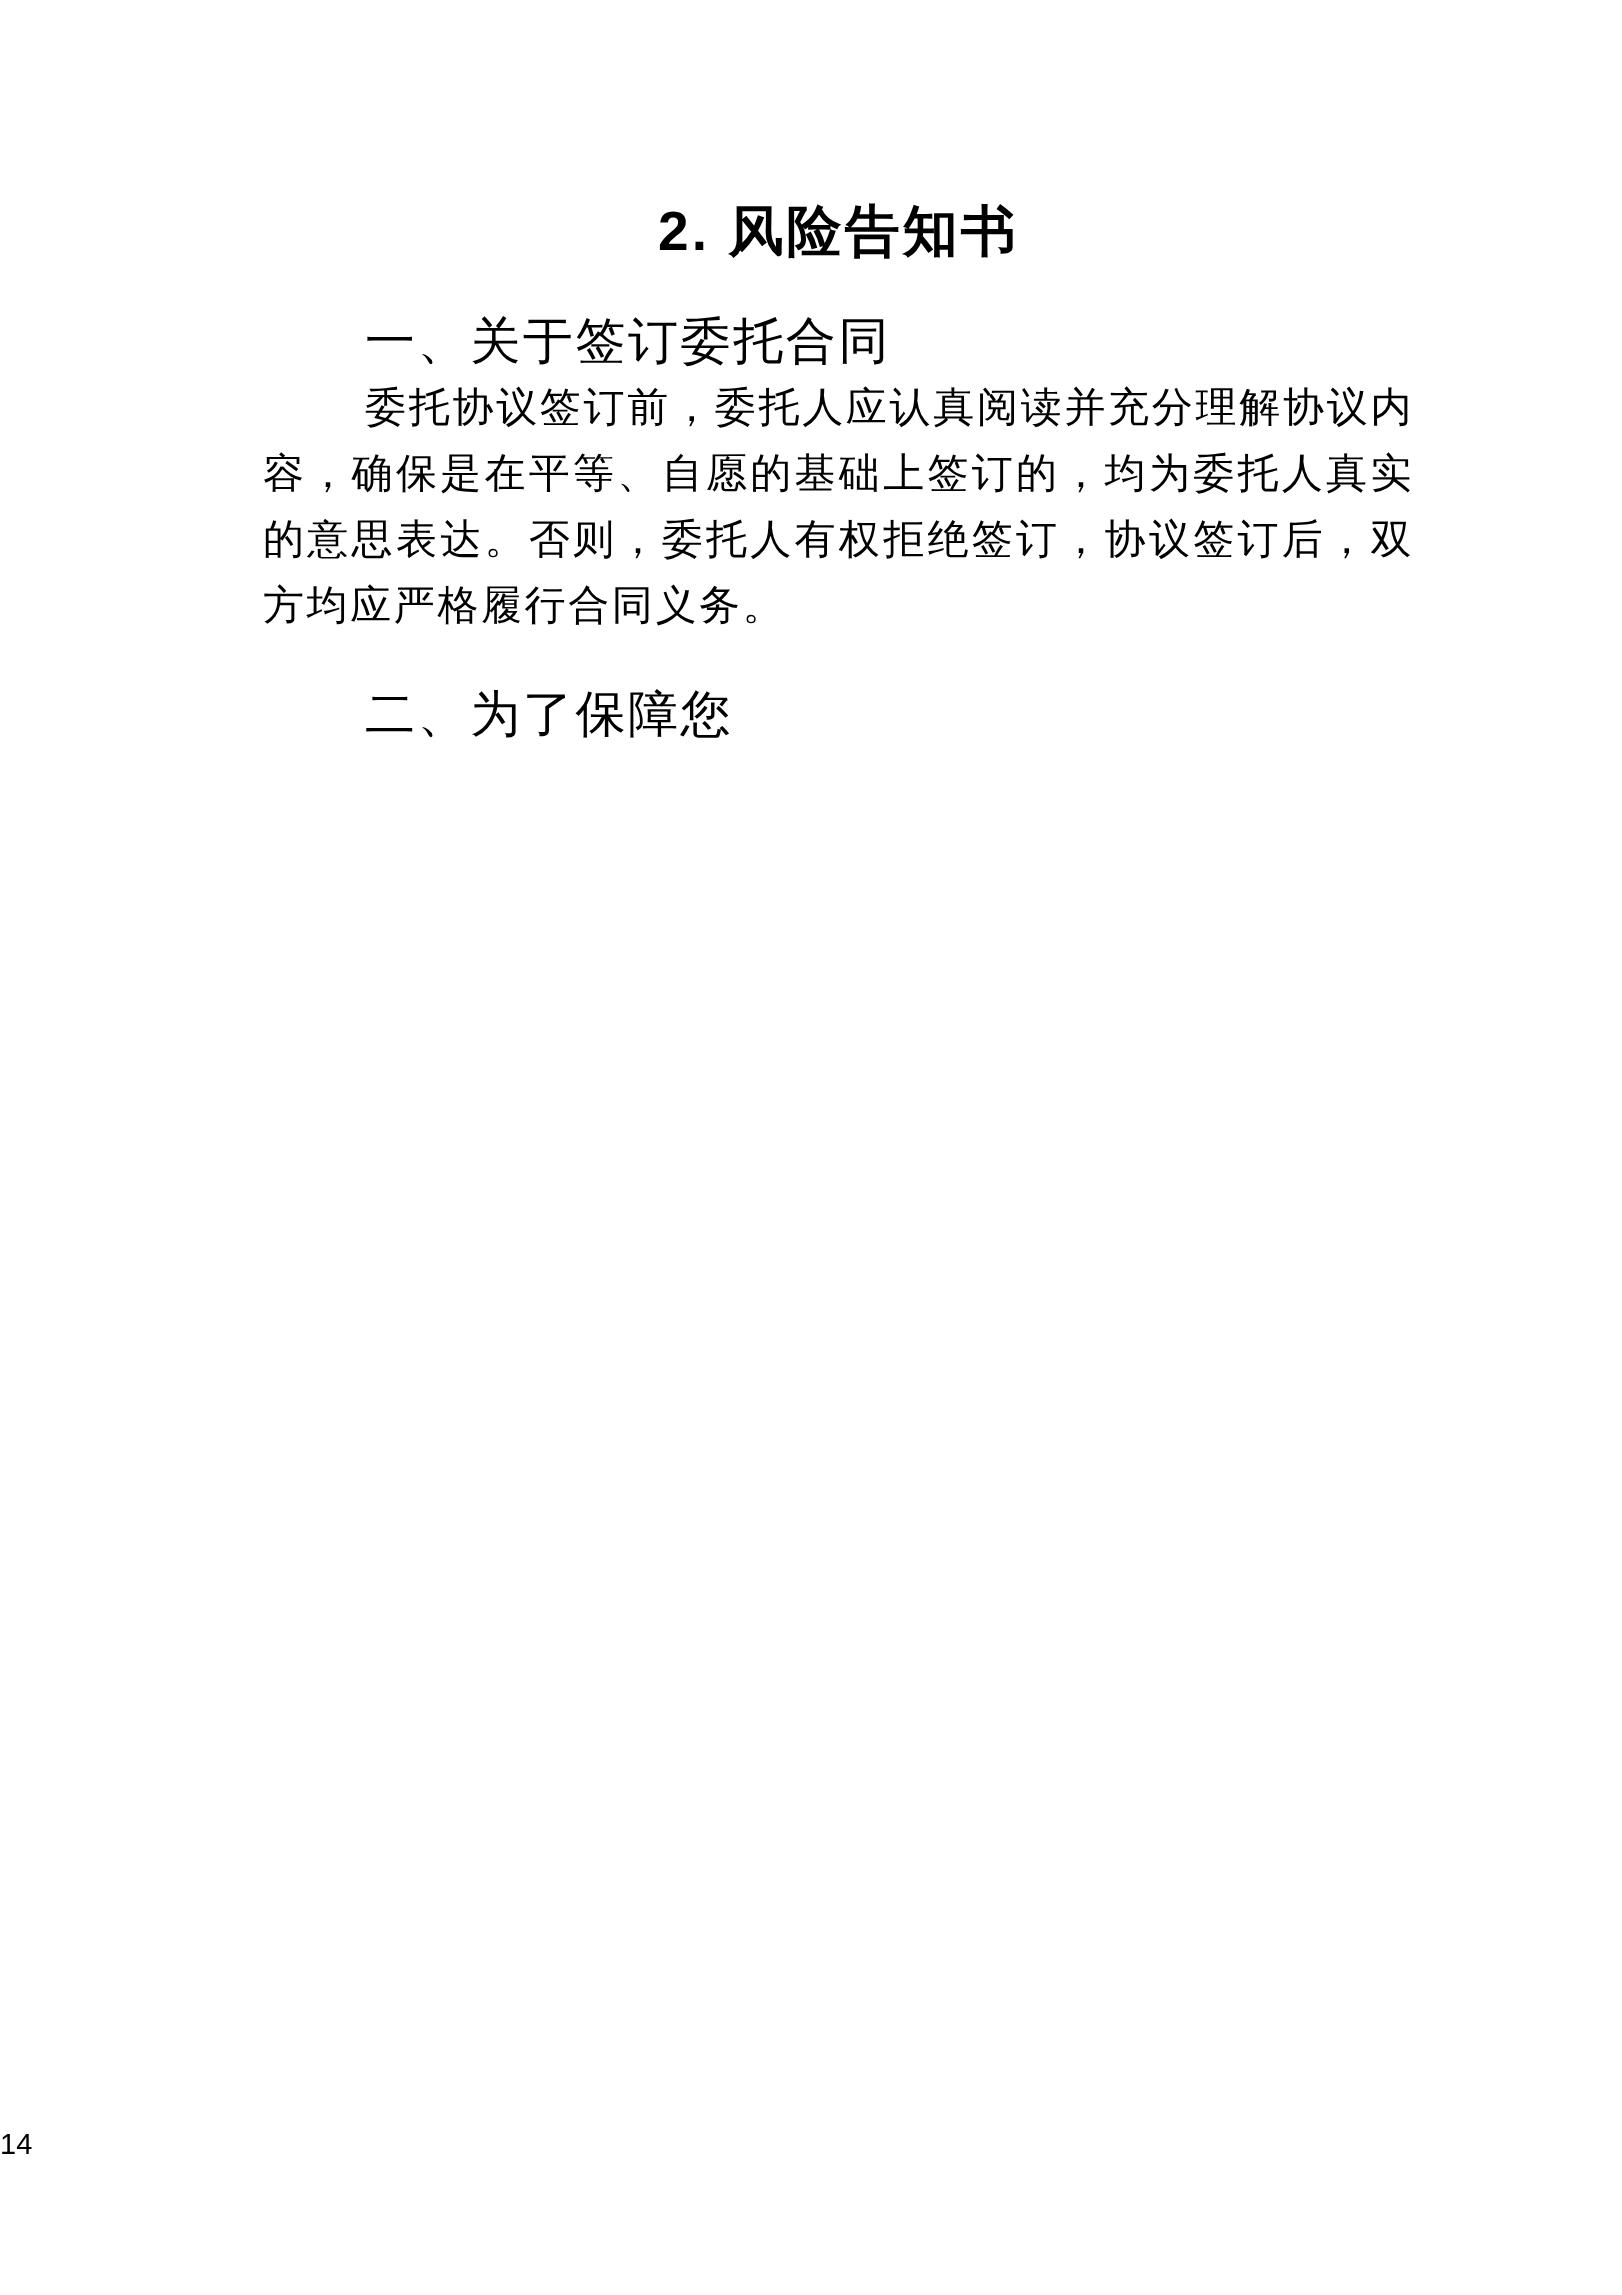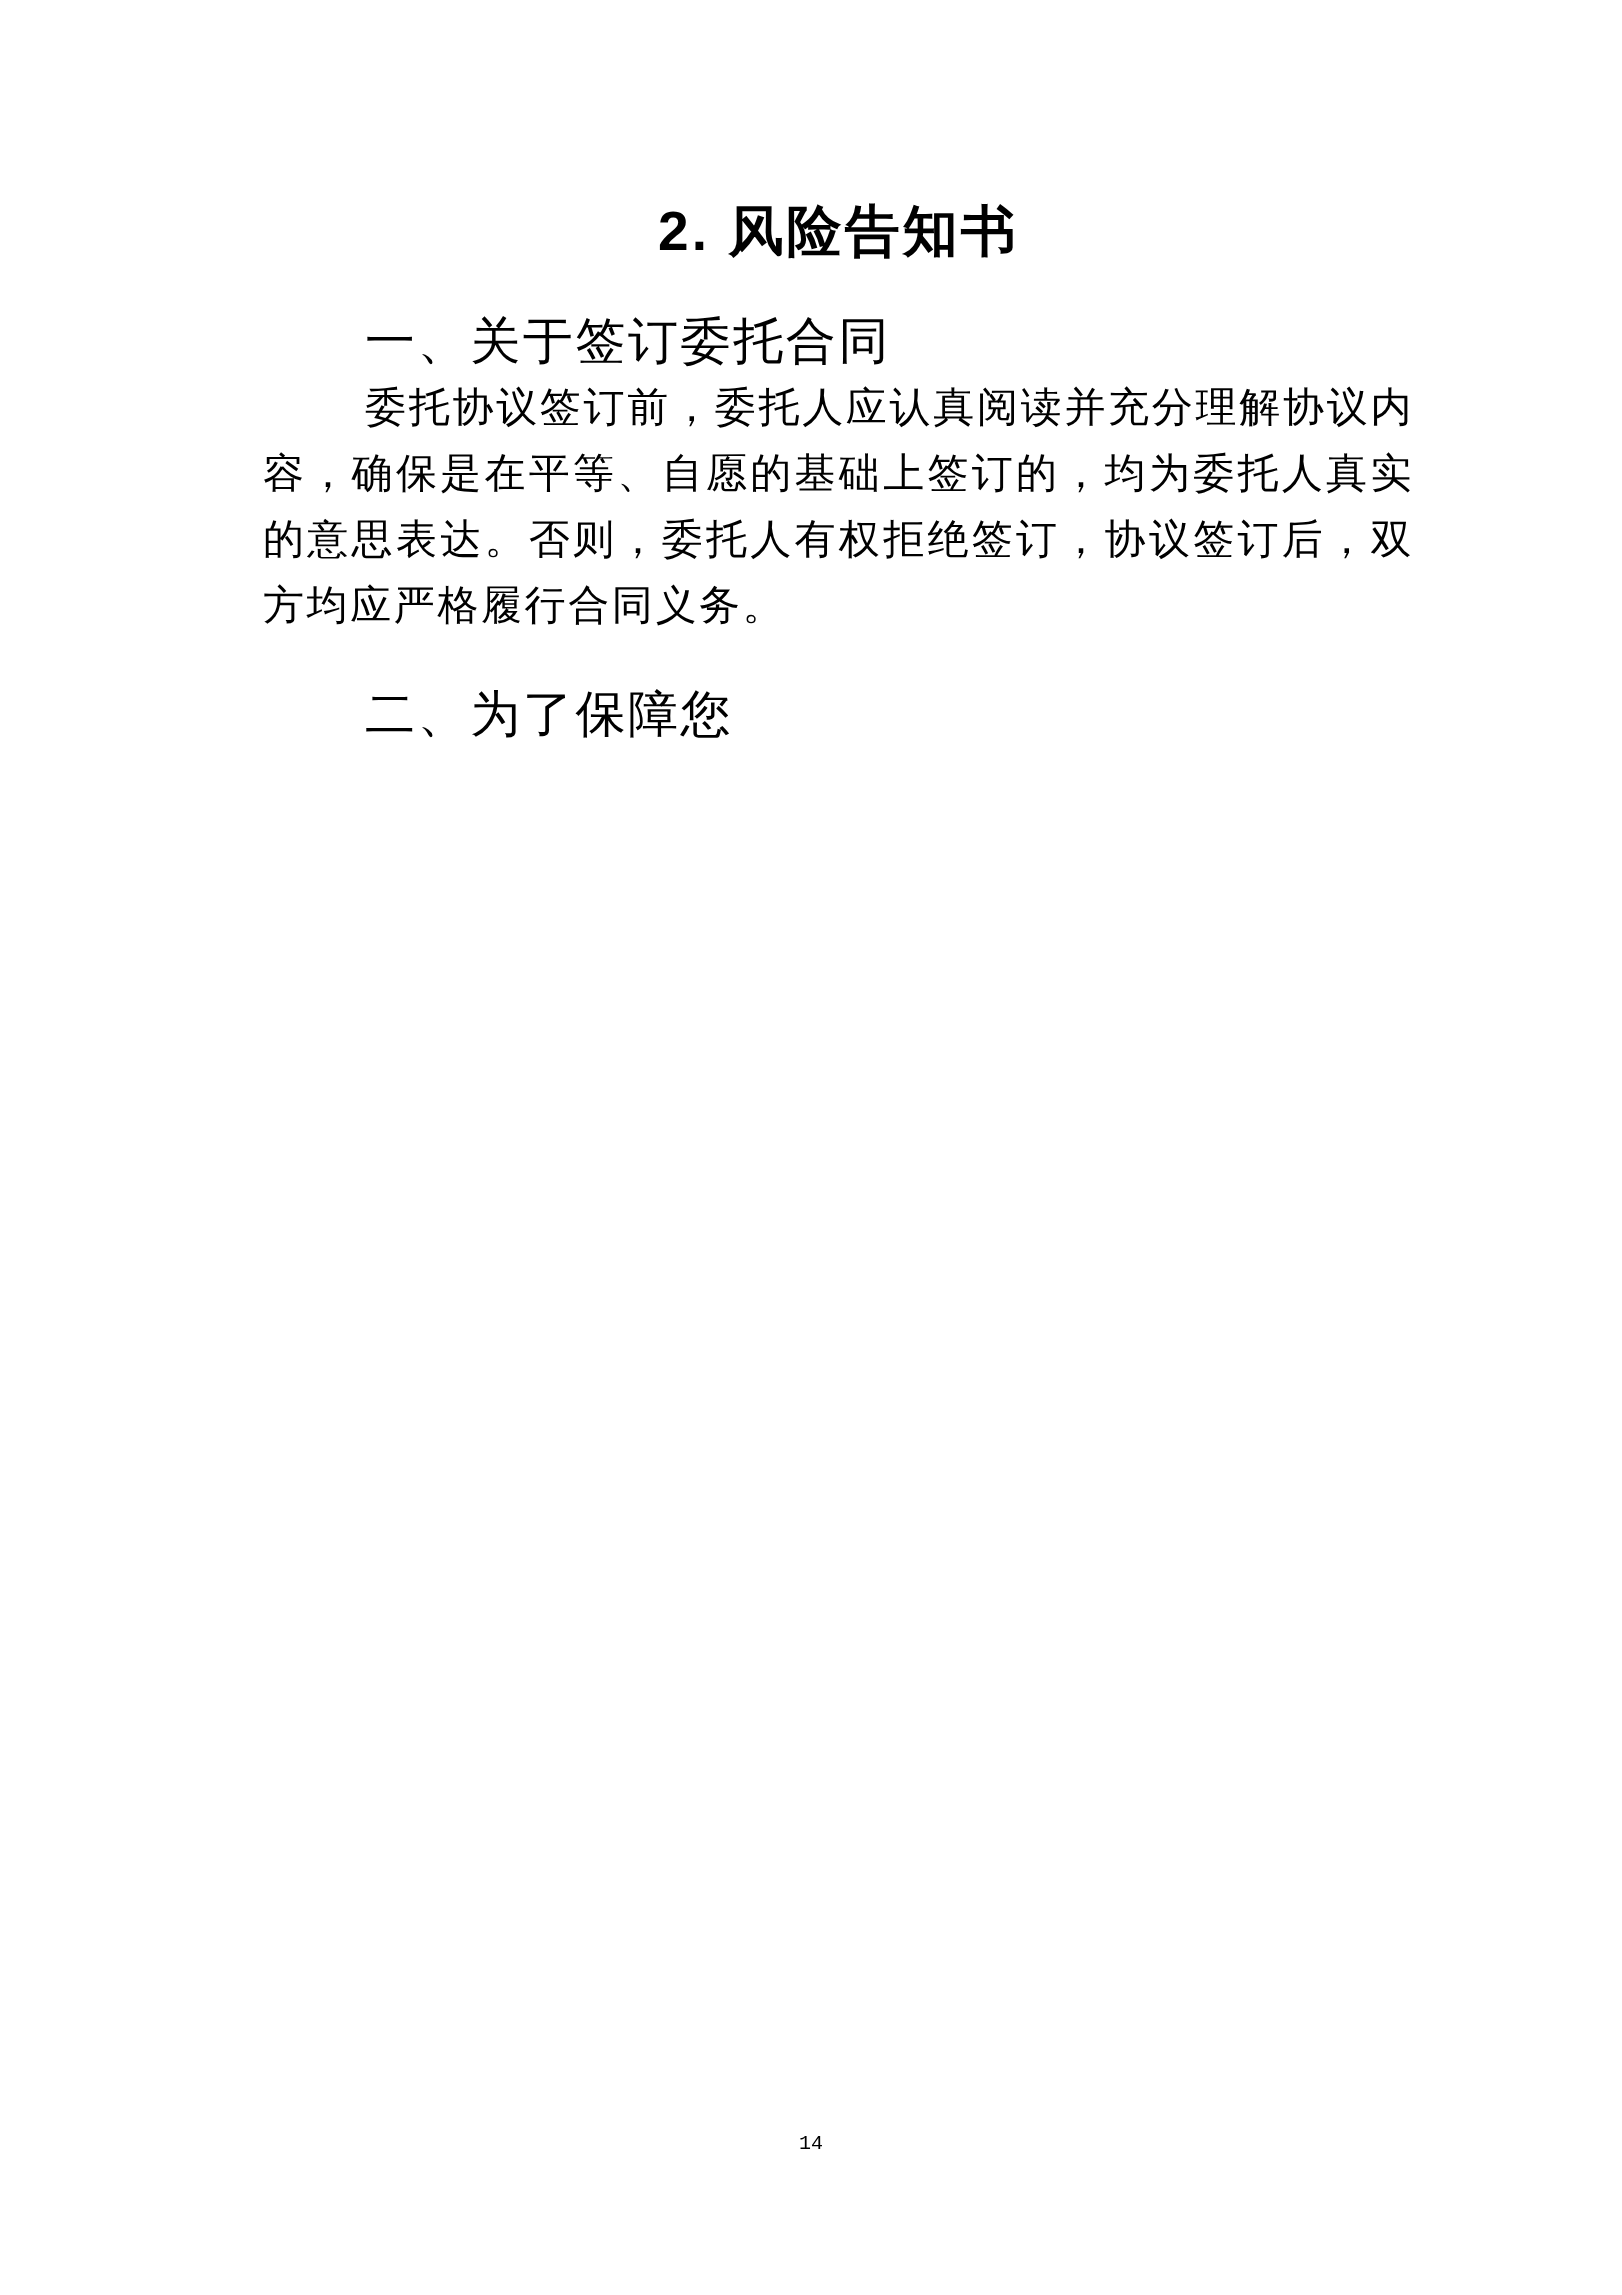--- a/index.html
+++ b/index.html
@@ -53,24 +53,23 @@
     font-size: 50px;
     line-height: 66px;
     letter-spacing: 2.6px;
     text-indent: 102px;
   }
   .page-number {
     position: absolute;
     top: 2131px;
     left: 0;
     width: 100%;
-    text-align: center;
-    font-size: 20px;
+    font-size: 29px;
     line-height: 26.6px;
-    font-family: Liberation Mono, monospace;
+    font-family: Liberation Sans, sans-serif;
     color: #000000;
   }
 </style>
 </head>
 <body>
 
 <div class="page">
   <div class="content">
     <h1 class="doc-title">2. 风险告知书</h1>
 

